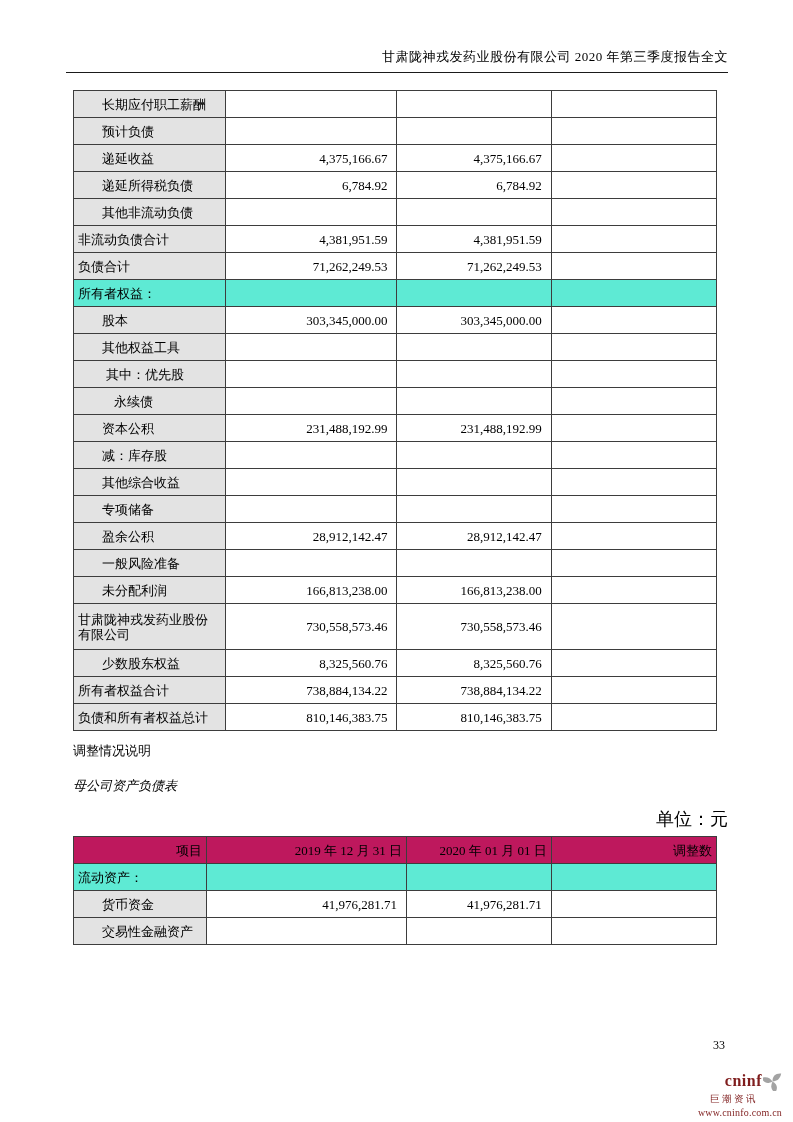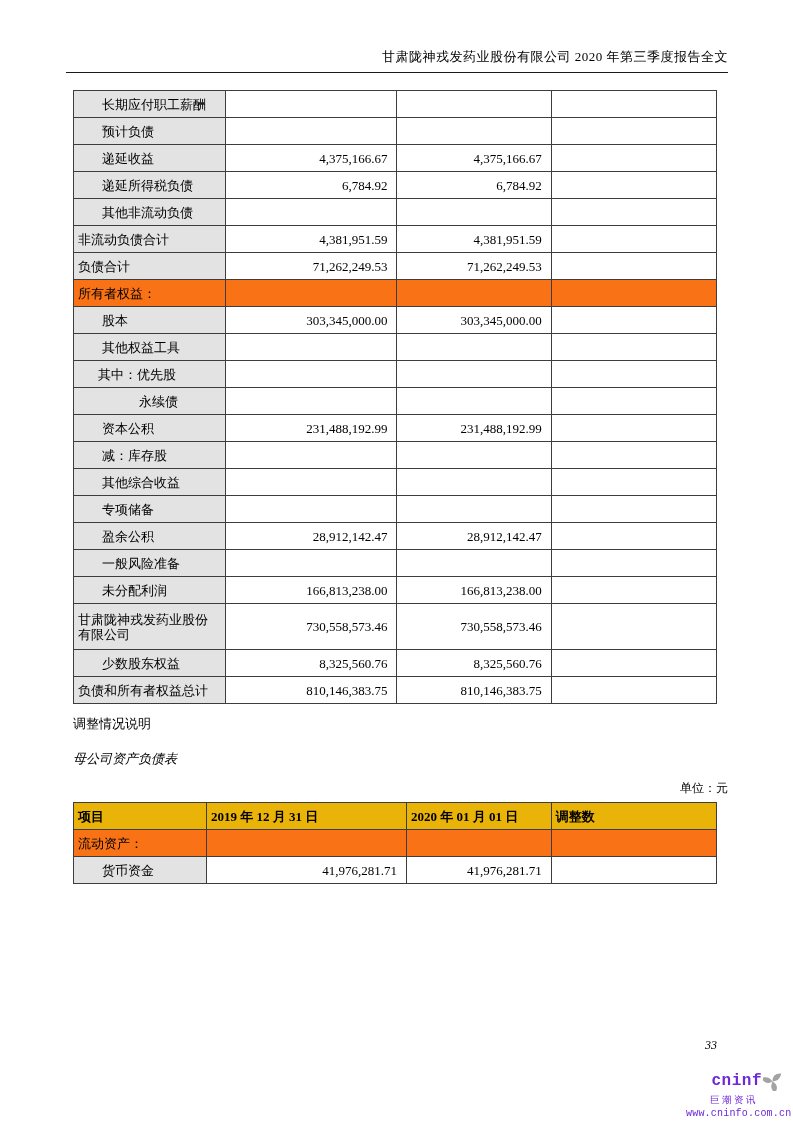--- a/index.html
+++ b/index.html
@@ -32,58 +32,57 @@
     border: 1px solid #3d3d3d;
     height: 27px;
     font-size: 13px;
     line-height: 15px;
     padding: 1px 9px 1px 4px;
     vertical-align: middle;
     overflow: hidden;
   }
   td.lab { background: #e3e3e3; }
   td.i1 { padding-left: 28px; }
-  td.i2 { padding-left: 24px; }
-  td.i3 { padding-left: 65px; }
+  td.i2 { padding-left: 32px; }
+  td.i3 { padding-left: 40px; }
   td.num { text-align: right; }
-  tr.section td { background: #f97316; }
+  tr.section td { background: #5eead4; }
   tr.tall td { height: 46px; }
-  #parent-table thead td { text-align: left; background: #eab308; padding: 1px 4px; font-weight: bold; }
+  #parent-table thead td { text-align: right; background: #be185d; padding: 1px 4px; }
 
   .small-heading {
     font-size: 13px;
     margin: 11px 0 0 7px;
   }
   .note-paragraph {
     width: 644px;
     margin: 7px 0 0 7px;
     font-size: 15.5px;
     line-height: 23px;
     text-align: justify;
   }
   .unit-line {
-    font-size: 12px;
+    font-size: 18px;
     text-align: right;
     margin: 12px 0 5px 0;
   }
   .page-number {
     position: absolute;
     top: 1038px;
-    right: 76px;
+    right: 68px;
     font-size: 12px;
-    font-style: italic;
   }
   .cninfo-logo {
     position: absolute;
     right: 11px;
     top: 1074px;
     width: 96px;
     text-align: right;
-    color: #6d28d9;
-    font-family: Liberation Mono, monospace;
+    color: #7f1d1d;
+    font-family: Liberation Serif, serif;
   }
   .logo-top {
     display: flex;
     justify-content: flex-end;
     align-items: flex-start;
     gap: 1px;
     line-height: 14px;
   }
   .logo-brand {
     font-size: 16px;
@@ -229,20 +228,26 @@
         <tr class="tall">
           <td class="lab i0">甘肃陇神戎发药业股份有限公司</td>
           <td class="num">730,558,573.46</td>
           <td class="num">730,558,573.46</td>
           <td class="num"></td>
         </tr>
         <tr>
           <td class="lab i1">少数股东权益</td>
           <td class="num">8,325,560.76</td>
           <td class="num">8,325,560.76</td>
+          <td class="num"></td>
+        </tr>
+        <tr>
+          <td class="lab i0">所有者权益合计</td>
+          <td class="num">738,884,134.22</td>
+          <td class="num">738,884,134.22</td>
           <td class="num"></td>
         </tr>
         <tr>
           <td class="lab i0">负债和所有者权益总计</td>
           <td class="num">810,146,383.75</td>
           <td class="num">810,146,383.75</td>
           <td class="num"></td>
         </tr>
       </tbody>
   </table>
@@ -275,20 +280,26 @@
           <td class="num"></td>
           <td class="num"></td>
           <td class="num"></td>
         </tr>
         <tr>
           <td class="lab i1">货币资金</td>
           <td class="num">41,976,281.71</td>
           <td class="num">41,976,281.71</td>
           <td class="num"></td>
         </tr>
+        <tr>
+          <td class="lab i1">交易性金融资产</td>
+          <td class="num"></td>
+          <td class="num"></td>
+          <td class="num"></td>
+        </tr>
       </tbody>
   </table>
 
 </div>
 
 <div class="page-number">33</div>
 
 <div class="cninfo-logo">
   <div class="logo-top">
     <span class="logo-brand">cninf</span>

